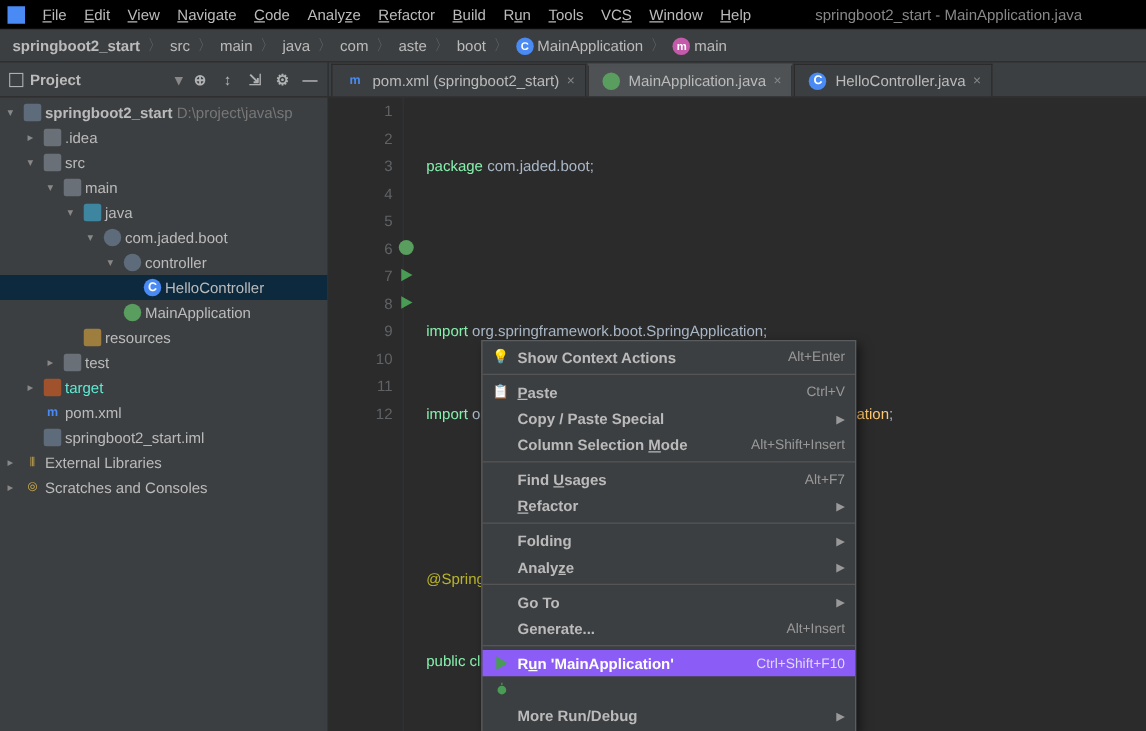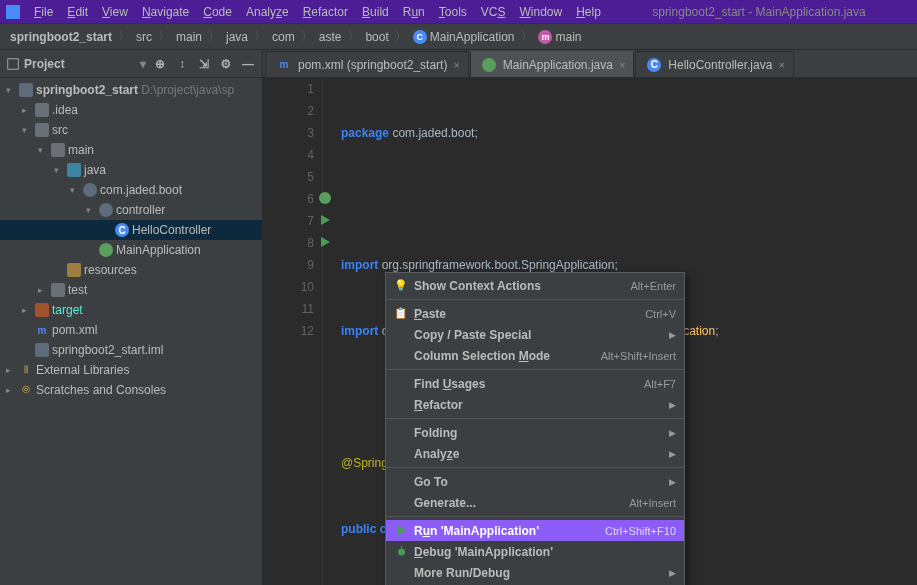--- a/index.html
+++ b/index.html
@@ -1,17 +1,17 @@
 <!DOCTYPE html>
 <html><head>
 <meta charset="utf-8">
 <style>
 * { margin: 0; padding: 0; box-sizing: border-box; font-family: "Segoe UI", Arial, sans-serif; font-size: 12px; }
 body { background: #2b2b2b; color: #bbbbbb; width: 917px; height: 585px; overflow: hidden; position: relative; }
-.titlebar { height: 24px; background: #4c1d95; display: flex; align-items: center; padding: 0 6px; border-bottom: 1px solid #323232; }
+.titlebar { height: 24px; background: #000000; display: flex; align-items: center; padding: 0 6px; border-bottom: 1px solid #323232; }
 .titlebar-icon { width: 14px; height: 14px; background: #4a8af4; margin-right: 8px; }
 .menubar { display: flex; gap: 2px; }
 .menubar-item { padding: 2px 6px; cursor: pointer; }
 .menubar-item u { text-decoration: underline; }
 .window-title { flex: 1; text-align: center; color: #888; }
 .breadcrumb { height: 26px; background: #3c3f41; display: flex; align-items: center; padding: 0 6px; border-bottom: 1px solid #2b2b2b; }
 .breadcrumb-item { padding: 2px 4px; color: #bbbbbb; display: flex; align-items: center; gap: 3px; }
 .breadcrumb-sep { color: #666; margin: 0 2px; }
 .main-area { display: flex; height: calc(100% - 50px); }
 .sidebar { width: 263px; background: #3c3f41; border-right: 1px solid #2b2b2b; display: flex; flex-direction: column; }
@@ -37,21 +37,21 @@
 .tabs { height: 28px; display: flex; align-items: flex-end; background: #3c3f41; border-bottom: 1px solid #2b2b2b; padding-left: 2px; gap: 1px; }
 .tab { height: 26px; padding: 0 8px; display: flex; align-items: center; gap: 4px; background: #3c3f41; border: 1px solid #2b2b2b; border-bottom: none; cursor: pointer; }
 .tab.active { background: #4e5254; border-top: 2px solid #4e5254; margin-top: 12px; }
 .tab-close { color: #888; margin-left: 2px; font-size: 11px; }
 .editor { flex: 1; display: flex; font-family: "Consolas", monospace; font-size: 13px; line-height: 22px; }
 .gutter { width: 60px; text-align: right; color: #606366; padding-right: 8px; border-right: 1px solid #313335; position: relative; }
 .gutter-line { height: 22px; position: relative; }
 .gutter-marker { position: absolute; right: -18px; top: 3px; width: 14px; height: 14px; }
 .code { flex: 1; padding-left: 18px; color: #a9b7c6; white-space: pre; }
 .code-line { height: 22px; }
-.kw { color: #3b82f6; font-weight: bold; }
+.kw { color: #86efac; }
 .ann { color: #bbb529; }
 .fn { color: #ffc66d; }
 .underline-wavy { text-decoration: underline wavy #888; }
 .context-menu { position: absolute; left: 385px; top: 272px; width: 300px; background: #3c3f41; border: 1px solid #5a5d5f; box-shadow: 3px 3px 8px rgba(0,0,0,0.5); z-index: 100; padding: 2px 0; }
 .menu-item { height: 21px; display: flex; align-items: center; padding: 0 8px 0 6px; cursor: pointer; }
 .menu-item.highlighted { background: #8b5cf6; color: #fff; }
 .menu-icon { width: 18px; display: flex; justify-content: center; font-size: 11px; }
 .menu-label { flex: 1; padding-left: 4px; font-weight: bold; }
 .menu-label u { text-decoration: underline; }
 .menu-shortcut { color: #999; font-size: 11px; }
@@ -331,20 +331,19 @@
       <span class="menu-label">R<u>u</u>n 'MainApplication'</span>
       <span class="menu-shortcut">Ctrl+Shift+F10</span>
     </div>
     <div class="menu-item">
       <span class="menu-icon">
         <svg width="11" height="11" viewBox="0 0 11 11">
           <circle cx="5.5" cy="6" r="3.5" fill="#499c54"></circle>
           <line x1="5.5" y1="0" x2="5.5" y2="2" stroke="#499c54"></line>
         </svg>
       </span>
-      <span class="menu-label"><u>D</u>ebug 'MainApplication'</span>
     </div>
     <div class="menu-item">
       <span class="menu-icon"></span>
       <span class="menu-label">More Run/Debug</span>
       <span class="menu-arrow">▶</span>
     </div>
   </div>
 
 </body></html>

